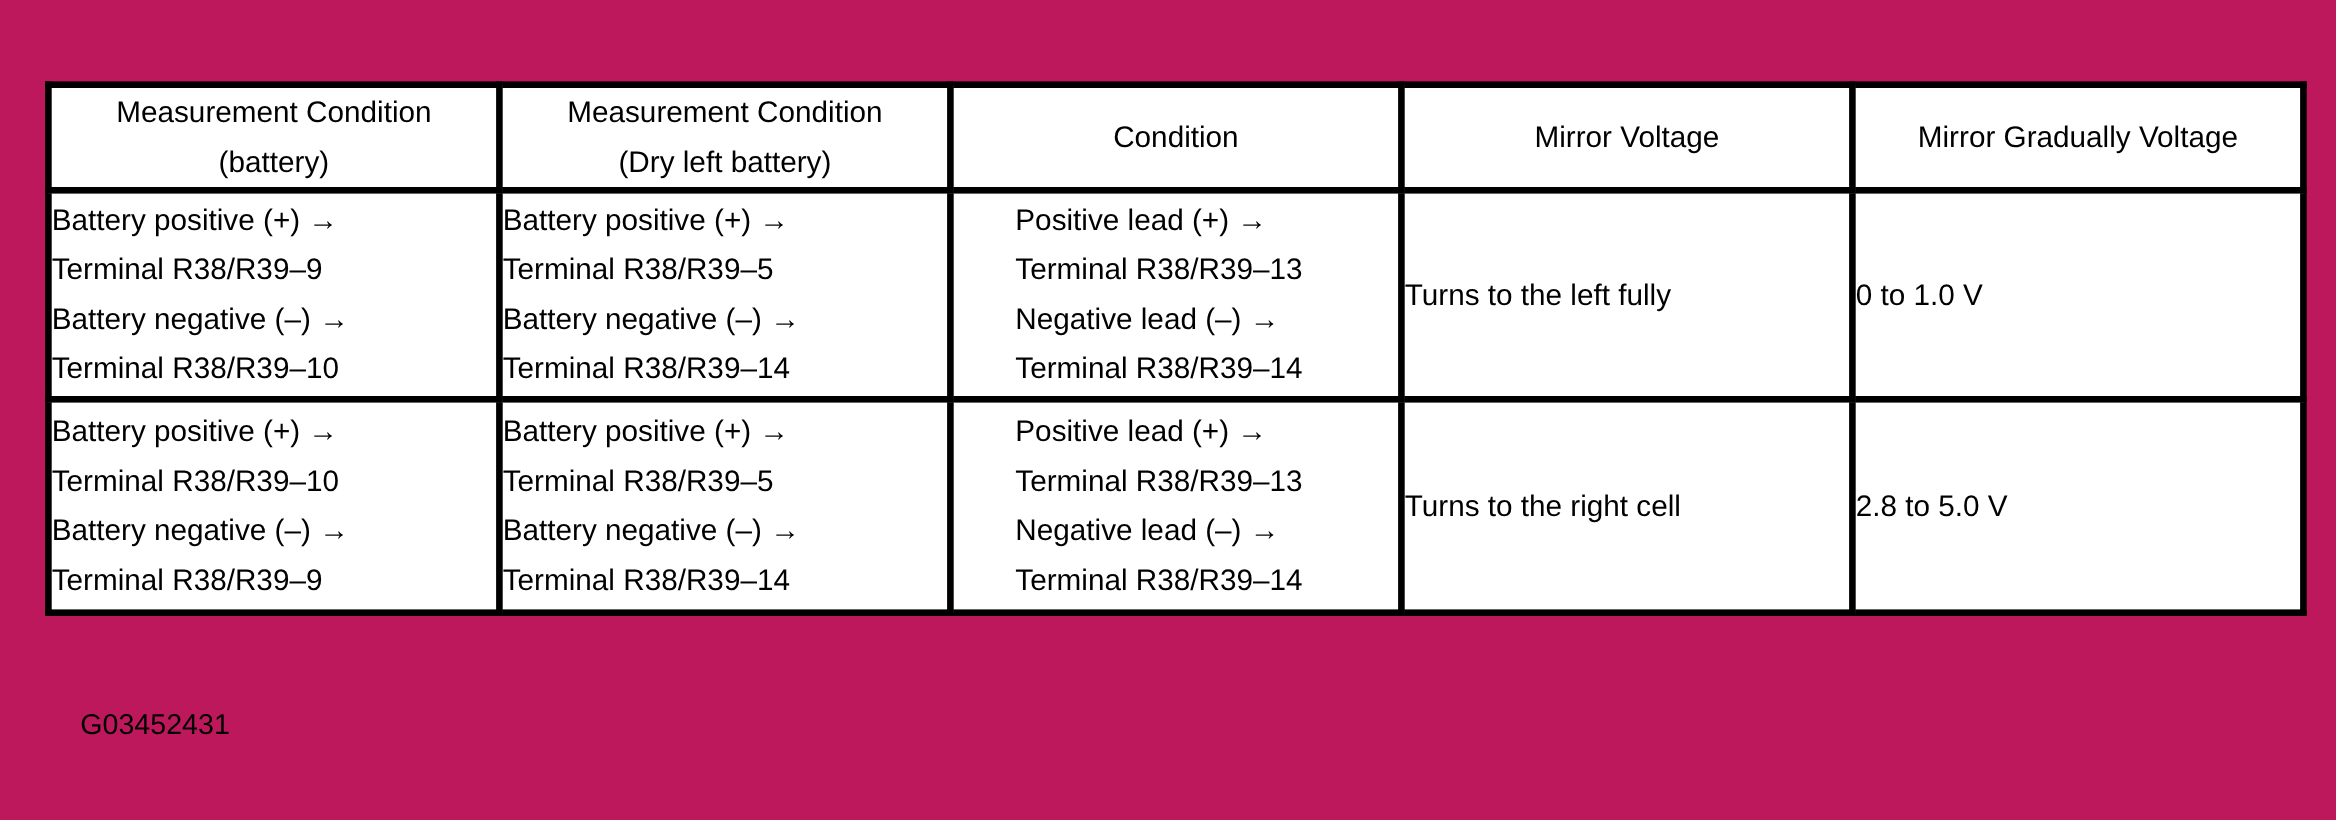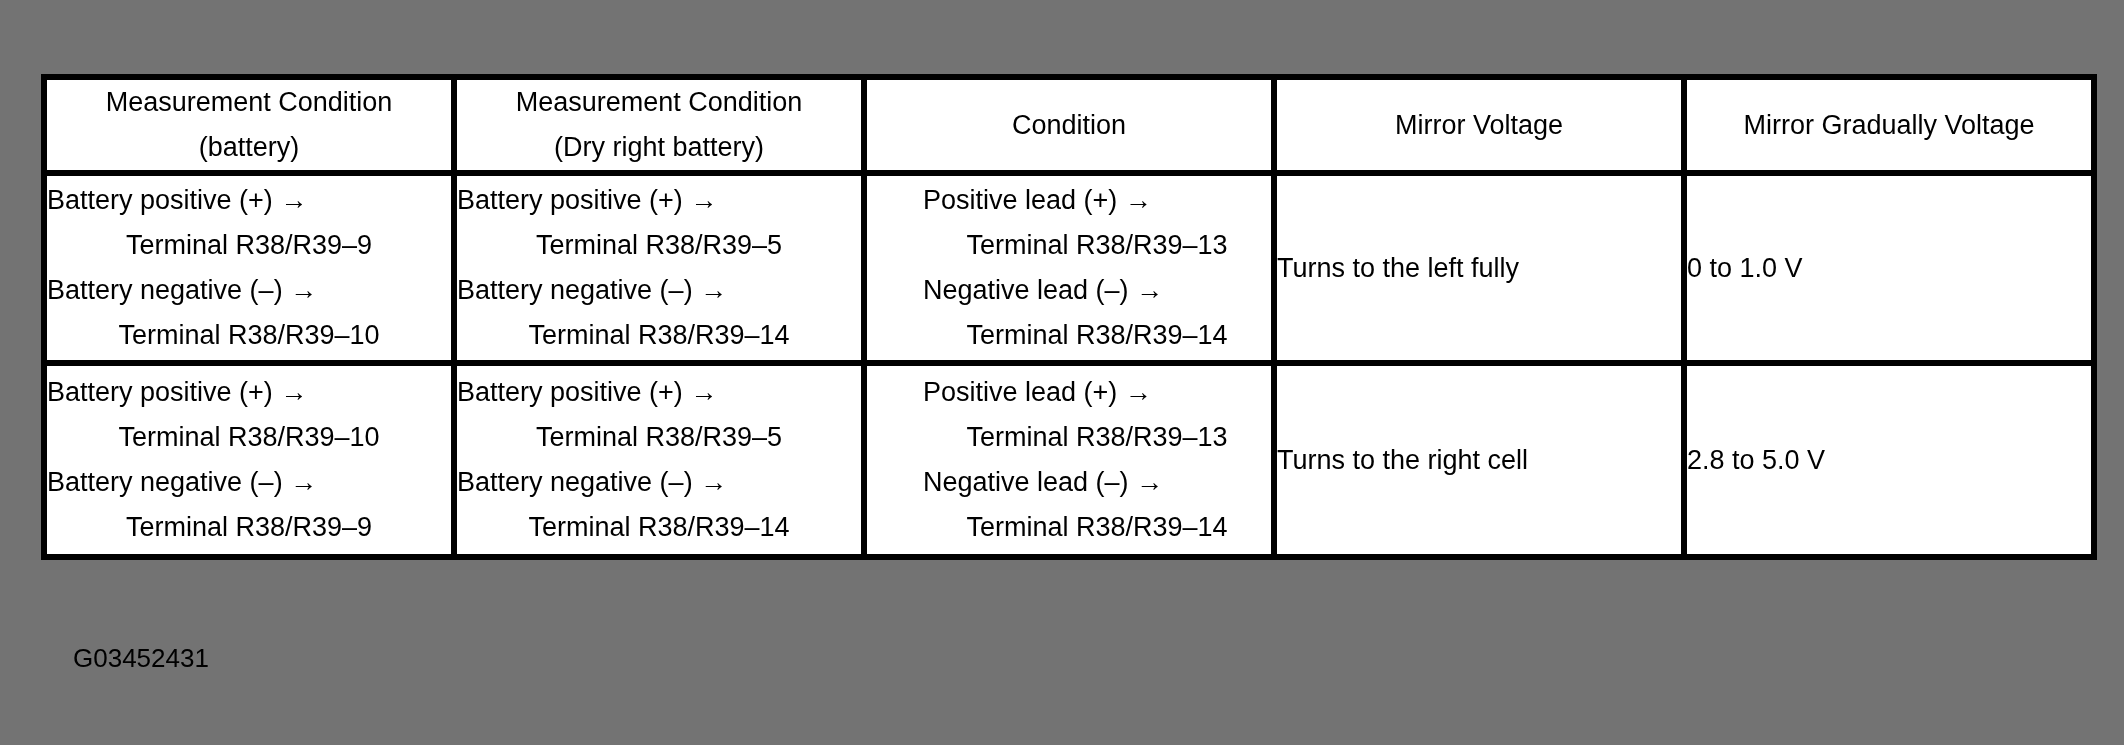--- a/index.html
+++ b/index.html
@@ -5,21 +5,21 @@
   * { box-sizing: border-box; }
   html, body { margin: 0; padding: 0; }
   body {
     width: 2124px; height: 745px;
     background: #ffffff;
     color: #000000;
     font-family: "Liberation Sans", sans-serif;
     position: relative;
     overflow: hidden;
   }
-  .page { position: absolute; inset: 0; background: #737373; }
+  .page { position: absolute; inset: 0; background: #be185d; }
 
   table.spec {
     position: absolute; left: 41px; top: 74px;
     width: 2050px;
     border-collapse: collapse;
     table-layout: fixed;
   }
   table.spec th, table.spec td {
     border: 6px solid #000000;
     padding: 0;
@@ -33,21 +33,21 @@
     text-align: center;
     line-height: 44px;
     font-weight: 400;
   }
   table.spec tbody tr.r1 td { height: 190px; }
   table.spec tbody tr.r2 td { height: 194px; }
 
   td.lines { padding: 0 13px 0 38px; margin-left: 32px; }
   td.lines.volt { padding-left: 56px; }
   .ln { display: block; line-height: 45px; white-space: nowrap; }
-  .ln.rt { text-align: center; }
+  .ln.rt { text-align: left; }
   .ln.lf { text-align: left; }
   td.ctr { }
 
   .note {
     position: absolute; left: 39px; top: 576px;
     font-size: 41px; line-height: 50px; white-space: nowrap;
   }
   .gcode {
     position: absolute; left: 39px; top: 642px;
     font-size: 26px; line-height: 32px; white-space: nowrap; margin-left: 34px;
@@ -67,21 +67,21 @@
         <col style="width:410px">
     </colgroup>
     <thead>
       <tr>
         <th>
           <span class="ln">Measurement Condition</span>
           <span class="ln">(battery)</span>
         </th>
         <th>
           <span class="ln">Measurement Condition</span>
-          <span class="ln">(Dry right battery)</span>
+          <span class="ln">(Dry left battery)</span>
         </th>
         <th>Condition</th>
         <th>Mirror Voltage</th>
         <th>Mirror Gradually Voltage</th>
       </tr>
     </thead>
     <tbody>
       <tr class="r1">
         <td class="lines">
           <span class="ln lf">Battery positive (+) →</span>

